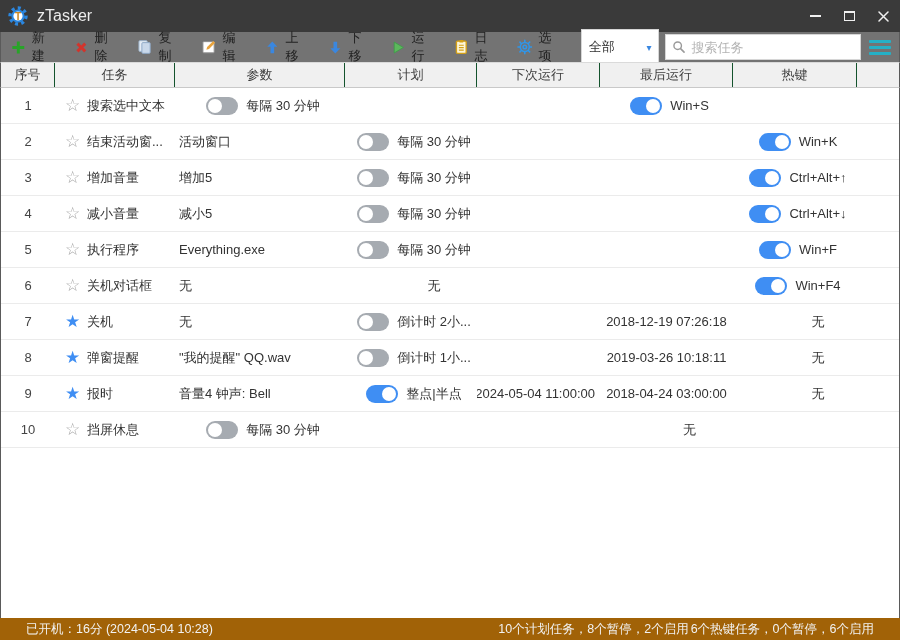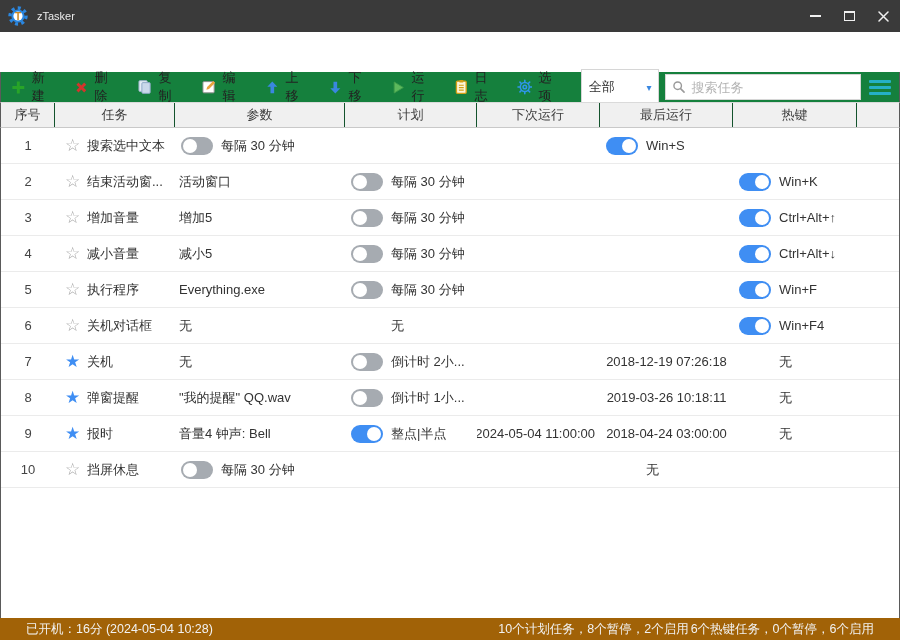--- a/index.html
+++ b/index.html
@@ -3,29 +3,29 @@
 <meta charset="utf-8">
 <style>
   * { margin:0; padding:0; box-sizing:border-box; }
   html,body { width:900px; height:640px; }
   body { font-family:"Liberation Sans","DejaVu Sans",sans-serif; background:#fff; overflow:hidden; }
   .window { width:900px; height:640px; display:flex; flex-direction:column; background:#fff; }
 
   
   .titlebar { height:32px; background:#3a3a3a; display:flex; align-items:center; flex:0 0 32px; }
   .app-icon { width:20px; height:20px; margin:0 9px 0 8px; flex:0 0 20px; }
-  .title-text { color:#ececec; font-size:11px; }
+  .title-text { color:#ececec; font-size:16px; }
   .win-controls { margin-left:auto; display:flex; height:100%; }
   .win-btn { width:34px; height:100%; display:flex; align-items:center; justify-content:center; }
   .glyph-min { width:11px; height:2px; background:#f0f0f0; }
   .glyph-max { width:11px; height:10px; border:1px solid #f0f0f0; border-top-width:2px; }
 
   
-  .toolbar { height:30px; background:#15803d; display:flex; align-items:center; padding:0 8px 0 10px;
-             border-left:1px solid #5a5a5a; border-right:1px solid #5a5a5a; flex:0 0 30px;margin-top:40px; }
+  .toolbar { height:30px; background:#737373; display:flex; align-items:center; padding:0 8px 0 10px;
+             border-left:1px solid #5a5a5a; border-right:1px solid #5a5a5a; flex:0 0 30px; }
   .tbtn { display:flex; align-items:center; gap:6px; margin-right:17px; font-size:13px; color:#222; cursor:default; }
   .tbtn svg { display:block; }
   .filter-box { margin-left:auto; width:80px; height:36px; background:#fff; border:1px solid #d6d6d6;
                 display:flex; align-items:center; padding:0 7px; font-size:13px; color:#333; }
   .filter-caret { margin-left:auto; color:#3a87e0; font-size:10px; }
   .search-box { width:196px; height:26px; background:#fff; border:1px solid #d6d6d6; margin-left:6px;
                 display:flex; align-items:center; padding:0 6px; }
   .search-box input { border:none; outline:none; flex:1; min-width:0; font-size:13px; color:#333;
                       font-family:"Liberation Sans","DejaVu Sans",sans-serif; background:transparent; margin-left:5px; }
   .search-box input::placeholder { color:#b3b3b3; }
@@ -41,21 +41,21 @@
   .th:last-child { border-right:none; }
   .tbody { flex:1; overflow:hidden; border-left:1px solid #5a5a5a; border-right:1px solid #5a5a5a; background:#fff; }
   .trow { height:36px; border-bottom:1px solid #ebebeb; font-size:13px; color:#333; }
   .cell { display:flex; align-items:center; overflow:hidden; white-space:nowrap; }
   .c-no { justify-content:center; color:#444; }
   .c-task { padding-left:8px; gap:5px; }
   .star { font-size:17px; width:19px; text-align:center; line-height:1; }
   .star.outline { color:#a9a9a9; }
   .star.filled  { color:#3f8ef3; }
   .c-params { padding-left:4px; }
-  .c-sched, .c-hotkey { padding-left:6px; gap:8px; }
+  .c-sched, .c-hotkey { padding-left:6px; gap:8px;justify-content:center; }
   .c-next { justify-content:flex-end; padding-right:5px; }
   .c-last { justify-content:center; }
 
   .toggle { width:32px; height:18px; border-radius:9px; position:relative; display:inline-block; flex:0 0 32px; }
   .toggle .knob { width:14px; height:14px; border-radius:50%; background:#fff; position:absolute; top:2px; left:2px; }
   .toggle.off { background:#a6abb1; }
   .toggle.on  { background:#3f8ef3; }
   .toggle.on .knob { left:16px; }
 
   

